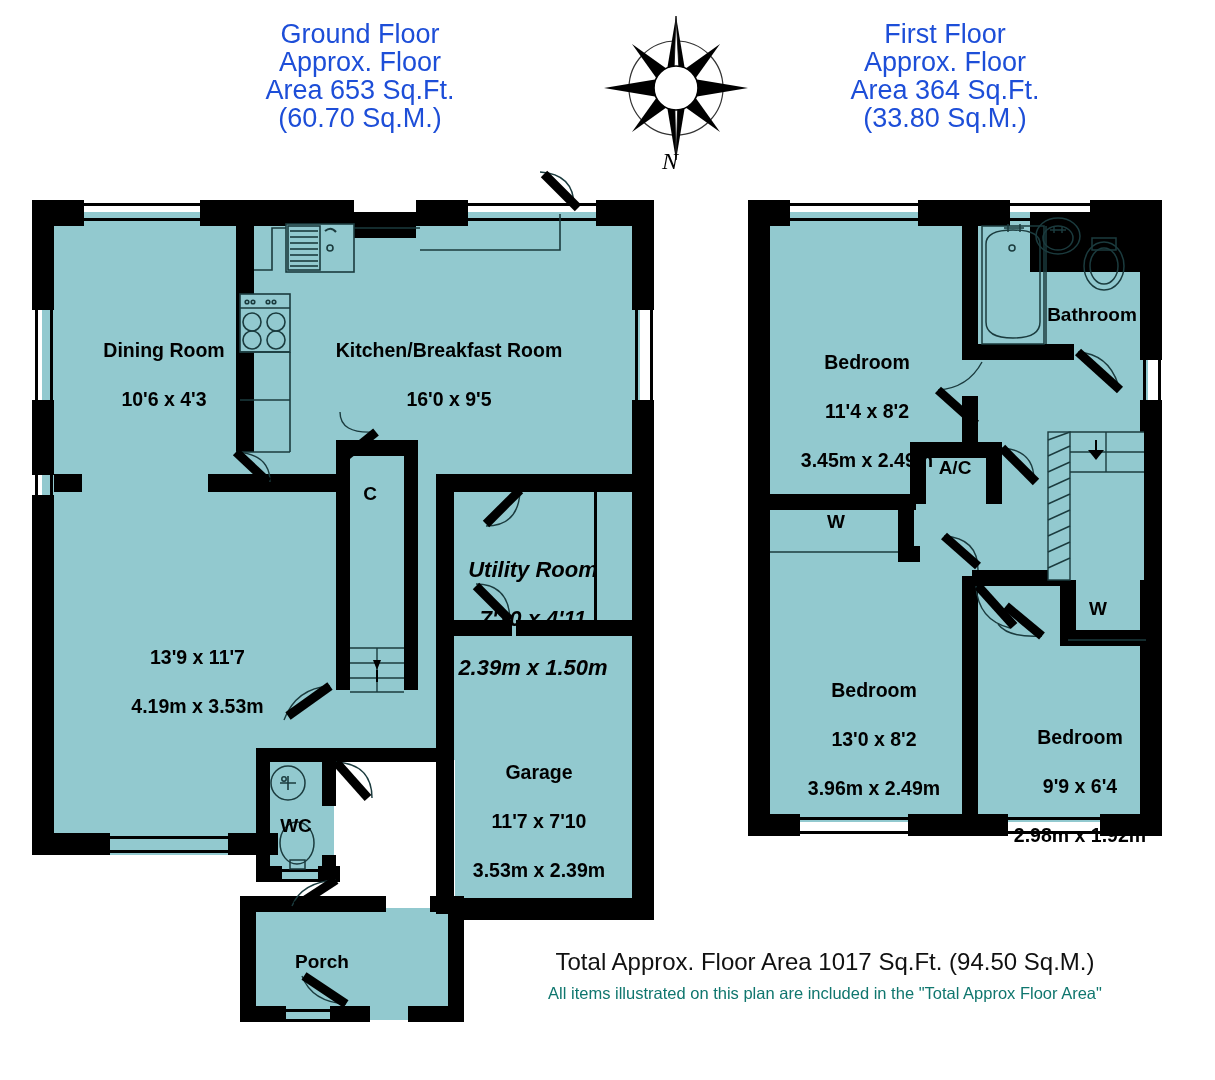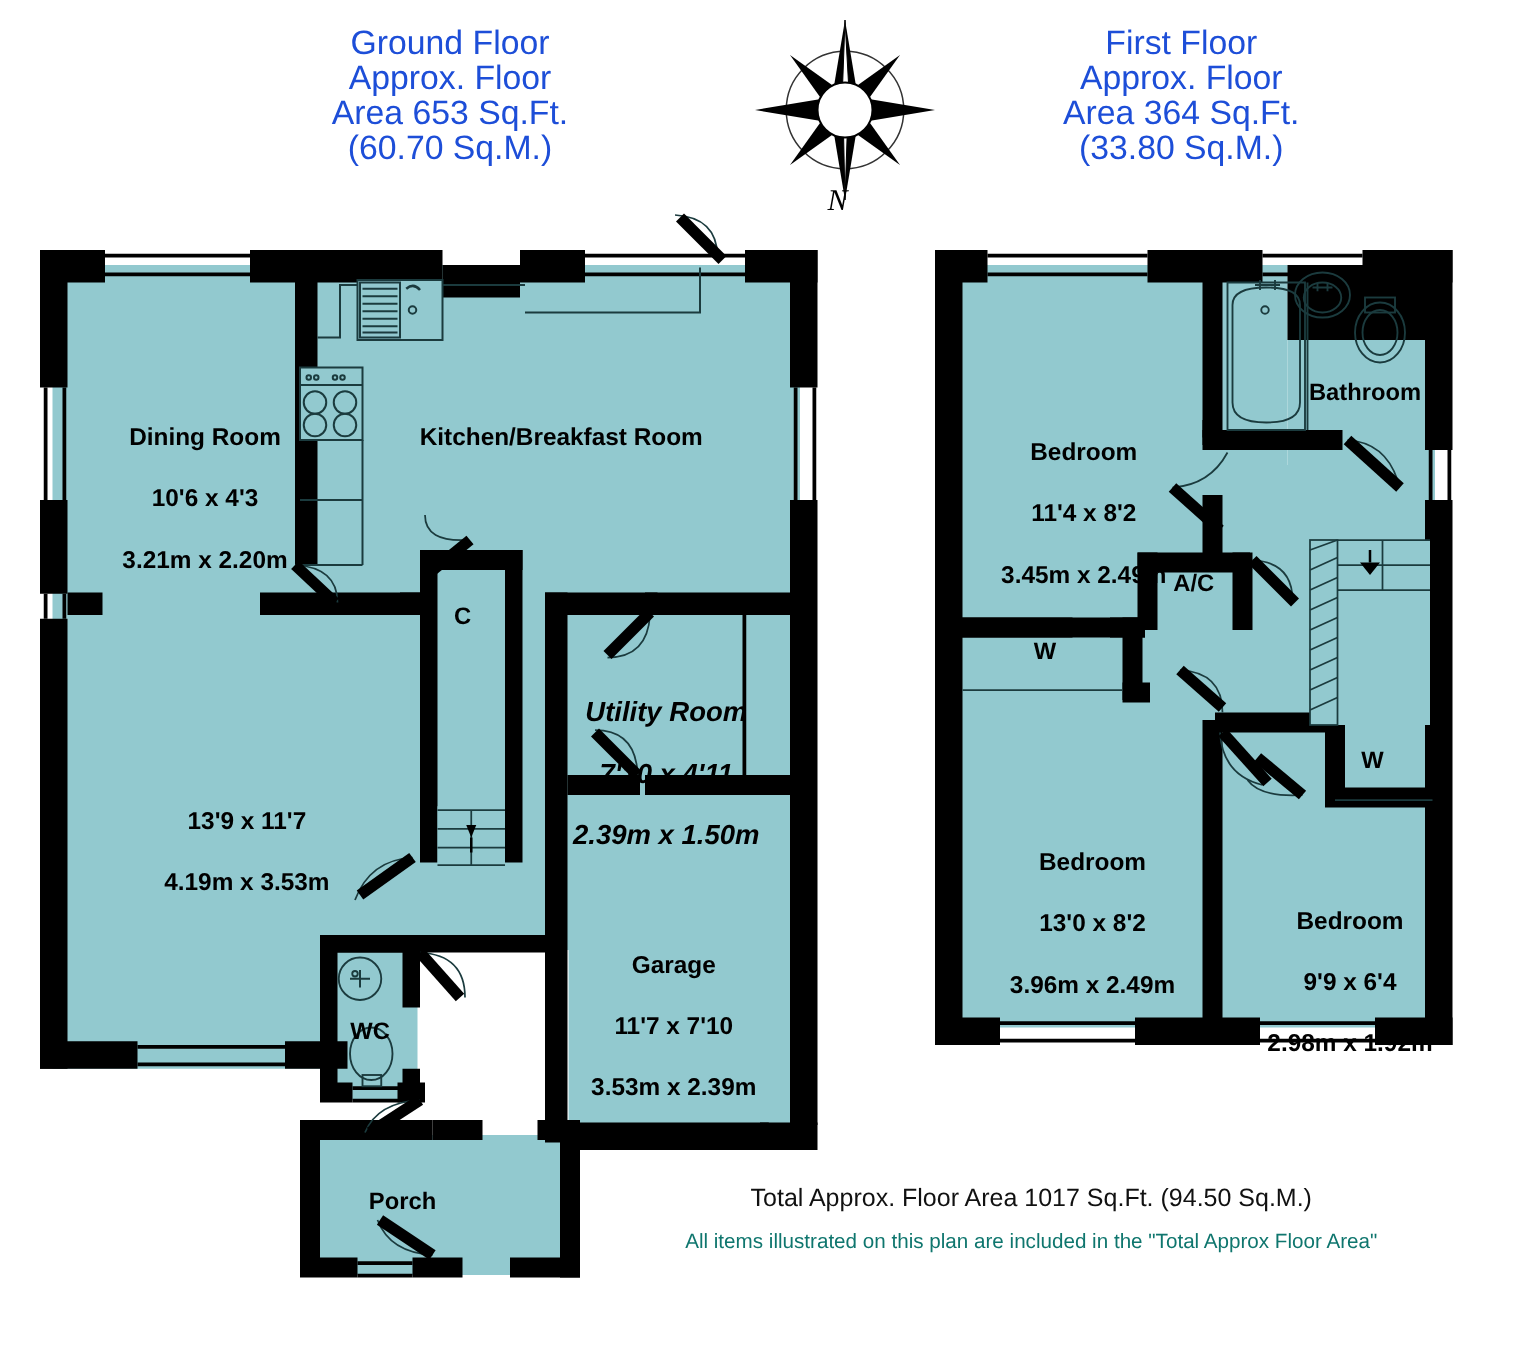--- a/index.html
+++ b/index.html
@@ -5,21 +5,21 @@
   html,body{margin:0;padding:0;background:#fff;}
   body{width:1215px;height:1080px;position:relative;font-family:"Liberation Sans", sans-serif;color:#000;overflow:hidden;}
   #plan{position:absolute;left:0;top:0;width:1215px;height:1080px;}
   .hdr{position:absolute;text-align:center;font-size:27px;line-height:28px;color:#1d4ed8;white-space:pre-line;font-family:"Liberation Sans", sans-serif;}
   #hdr-ground{left:215px;top:20px;width:290px;}
   #hdr-first{left:800px;top:20px;width:290px;}
   #compass-label{position:absolute;left:640px;top:148px;width:60px;text-align:center;font-size:24px;font-style:italic;font-family:"Liberation Serif", serif;}
   .rmlbl{position:absolute;text-align:center;font-weight:bold;font-size:19.5px;line-height:24.5px;white-space:pre-line;color:#000;}
   .small{font-size:22px;font-style:italic;}
   .tiny{font-weight:bold;font-size:19px;}
-  #total{position:absolute;left:455px;top:948px;width:740px;text-align:center;font-size:20px;color:#111;}
+  #total{position:absolute;left:455px;top:948px;width:740px;text-align:center;font-size:24px;color:#111;}
   #totalnote{position:absolute;left:455px;top:984px;width:740px;text-align:center;font-size:16.5px;color:#0f766e;}
 </style>
 </head>
 <body>
 
 <svg id="plan" viewBox="0 0 1215 1080">
 
   <g>
 
     <g>
@@ -344,25 +344,25 @@
 (60.70 Sq.M.)</div>
 <div class="hdr" id="hdr-first">First Floor
 Approx. Floor
 Area 364 Sq.Ft.
 (33.80 Sq.M.)</div>
 <div id="compass-label">N</div>
 
 <div class="rmlbl" style="left:52px;top:313px;width:224px;">
   <div>Dining Room</div>
   <div>10'6 x 4'3</div>
-  <div>3.21m x 2.20m</div>
 </div>
 
 <div class="rmlbl" style="left:314px;top:313px;width:270px;">
   <div>Kitchen/Breakfast Room</div>
+  <div>16'0 x 9'5</div>
 </div>
 
 <div class="rmlbl" style="left:90px;top:620px;width:215px;">
   <div>13'9 x 11'7</div>
   <div>4.19m x 3.53m</div>
 </div>
 
 <div class="rmlbl small" style="left:442px;top:533px;width:182px;">
   <div>Utility Room</div>
   <div>7'10 x 4'11</div>

